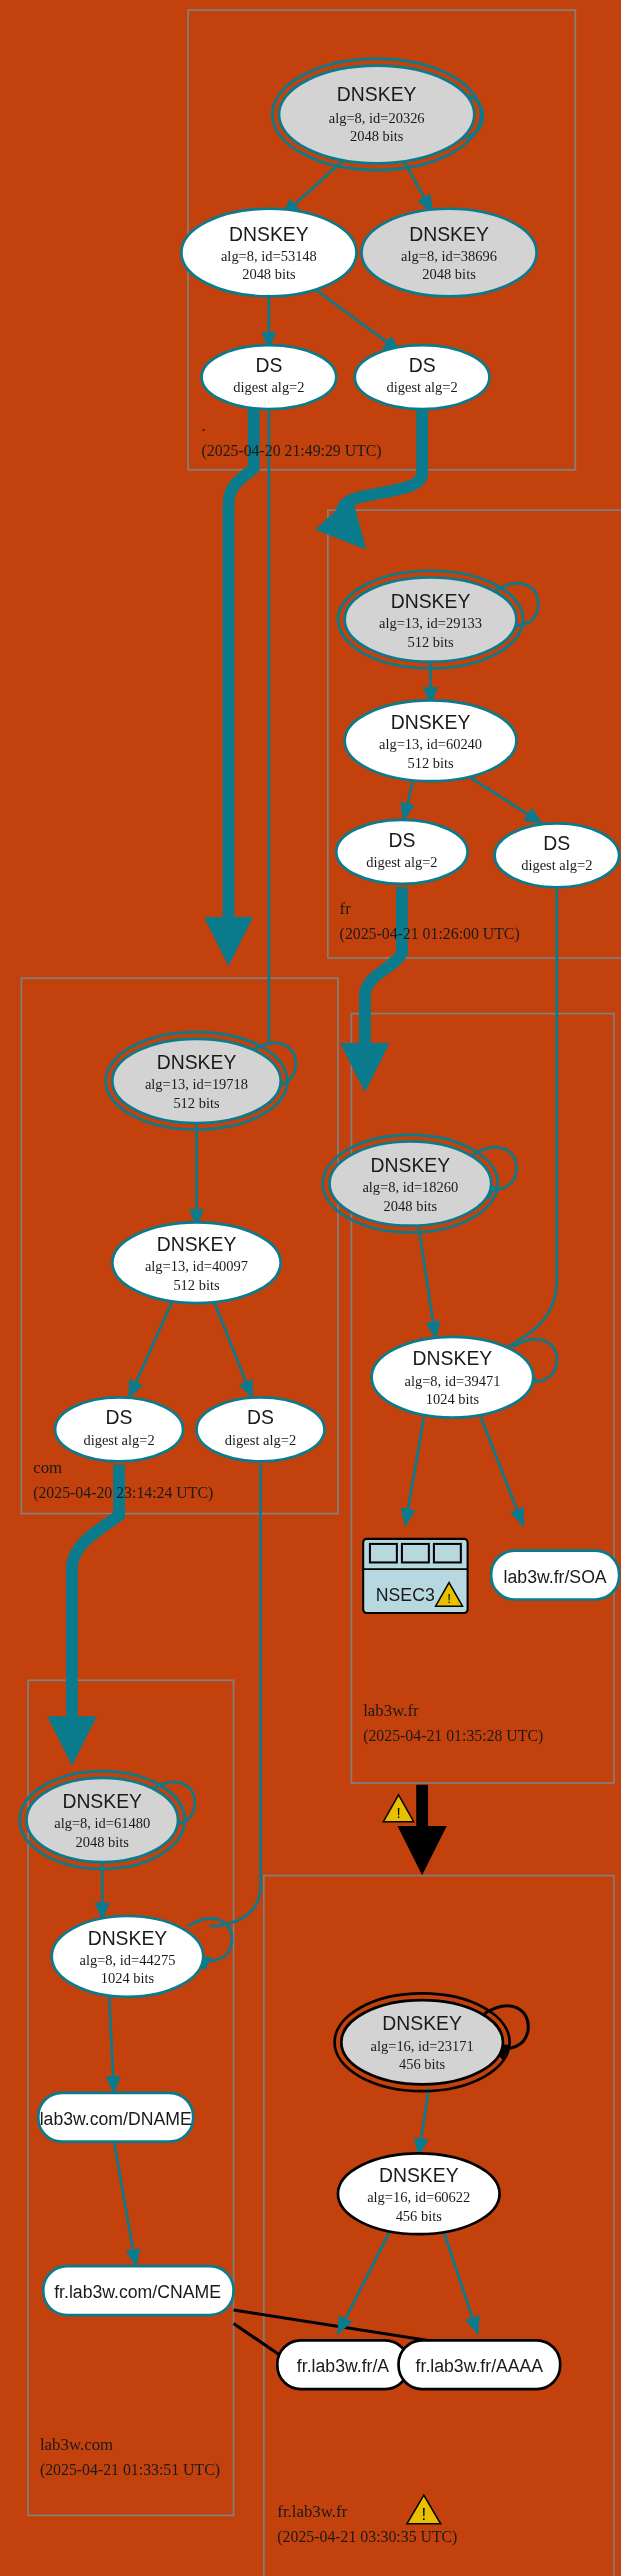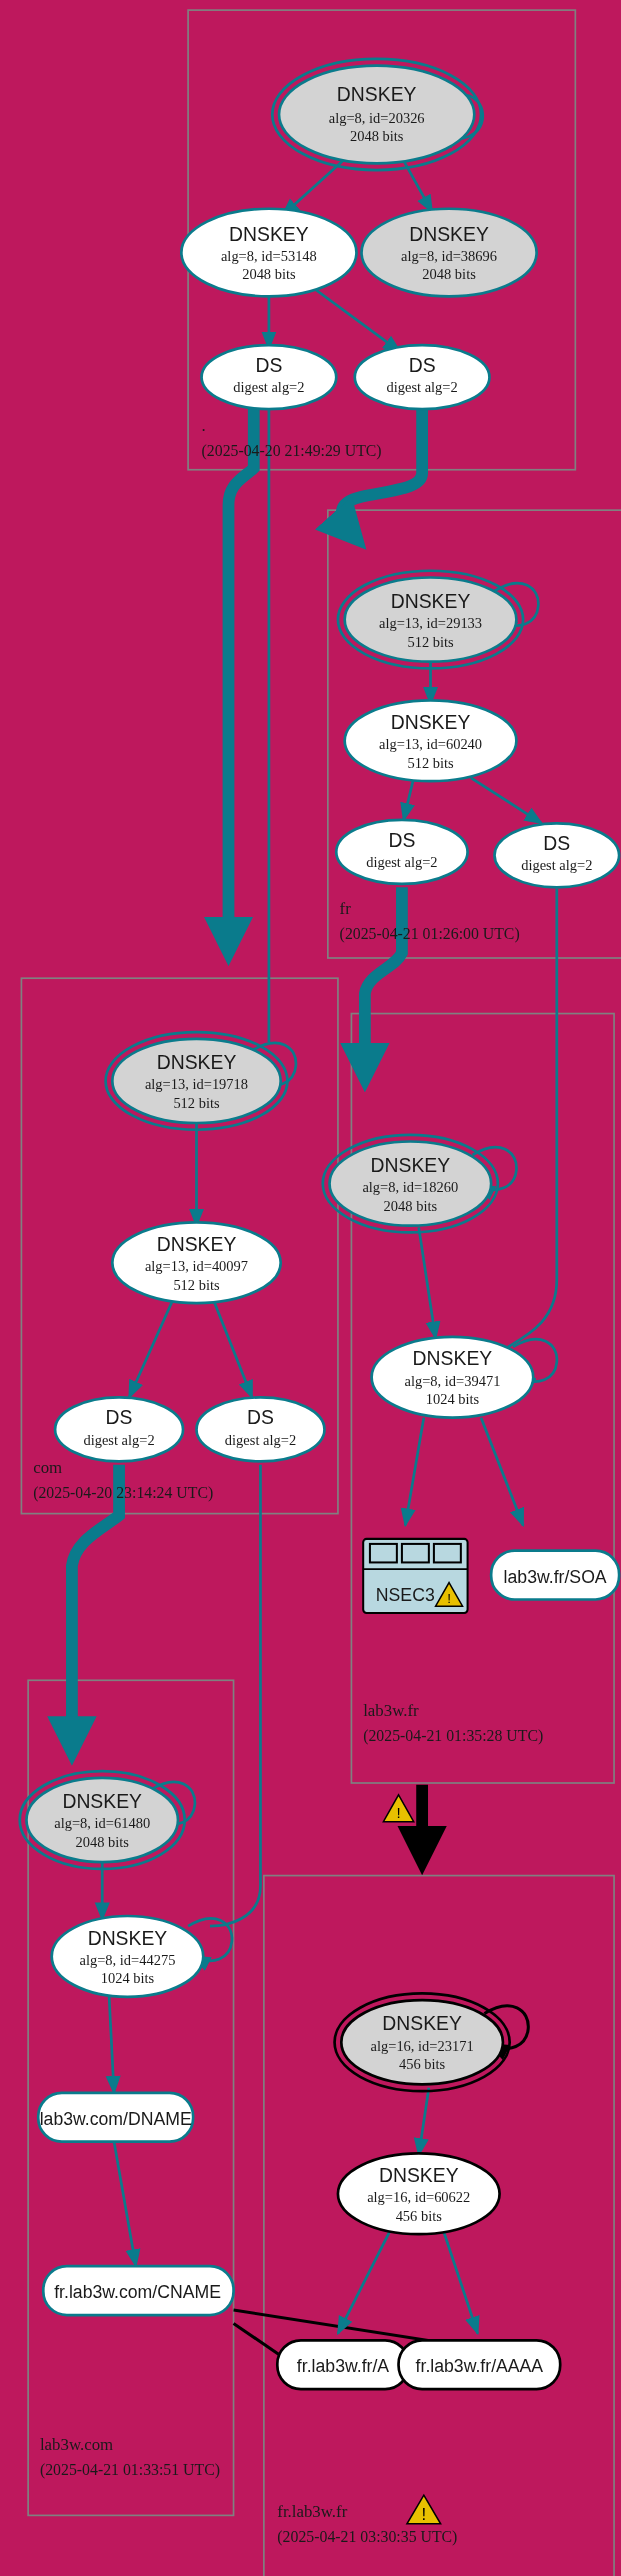--- a/index.html
+++ b/index.html
@@ -1,18 +1,18 @@
 <!DOCTYPE html>
 <html style="font-size:14.3px"><head>
 <meta charset="utf-8">
 <title>DNSViz authentication chain</title>
 <style>
   html,body{margin:0;padding:0;background:#ffffff;}
   body{font-family:"Liberation Sans",sans-serif;}
-  #canvas{position:relative;width:622px;height:2576px;background:#be185d;overflow:hidden;}
+  #canvas{position:relative;width:622px;height:2576px;background:#c2410c;overflow:hidden;}
   svg{position:absolute;left:0;top:0;width:622px;height:2576px;}
 
   .zonebox{fill:none;stroke:#808080;stroke-width:1;}
   .edge{fill:none;stroke:#0a7b8c;stroke-width:1.6;}
   .edge-thick{fill:none;stroke:#0a7b8c;stroke-width:7;}
   .edge-black{fill:none;stroke:#000000;stroke-width:1.8;}
   .edge-black-thick{fill:none;stroke:#000000;stroke-width:7;}
 
   .node-ell{stroke:#0a7b8c;stroke-width:1.6;}
   .node-ell.fill-grey{fill:#d3d3d3;}

